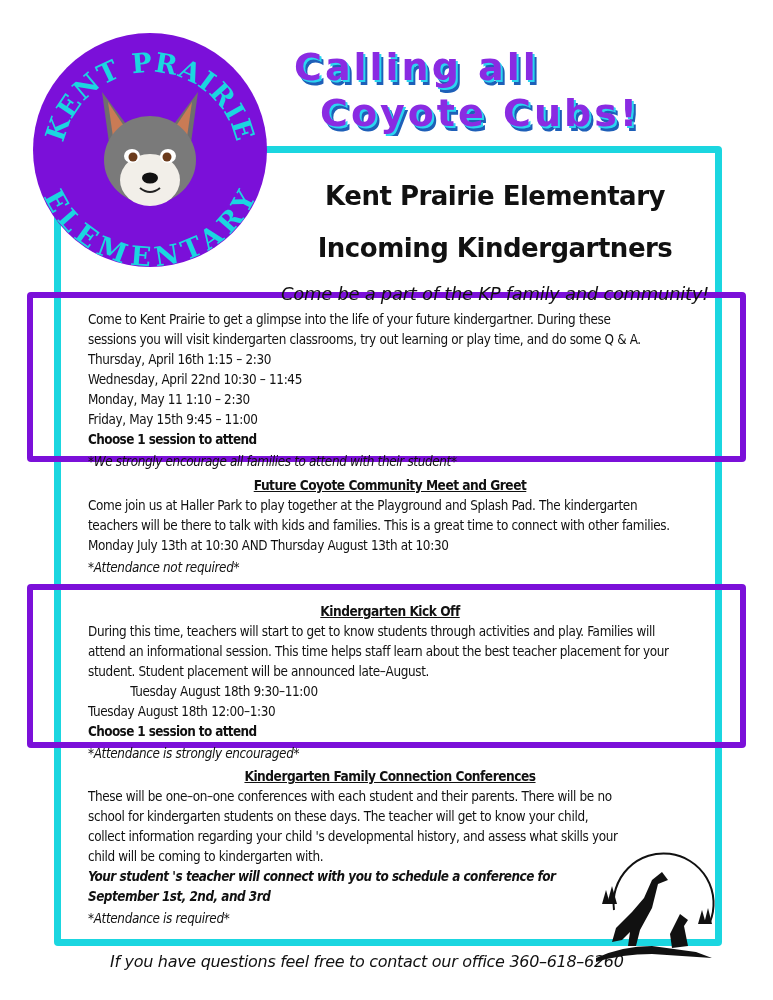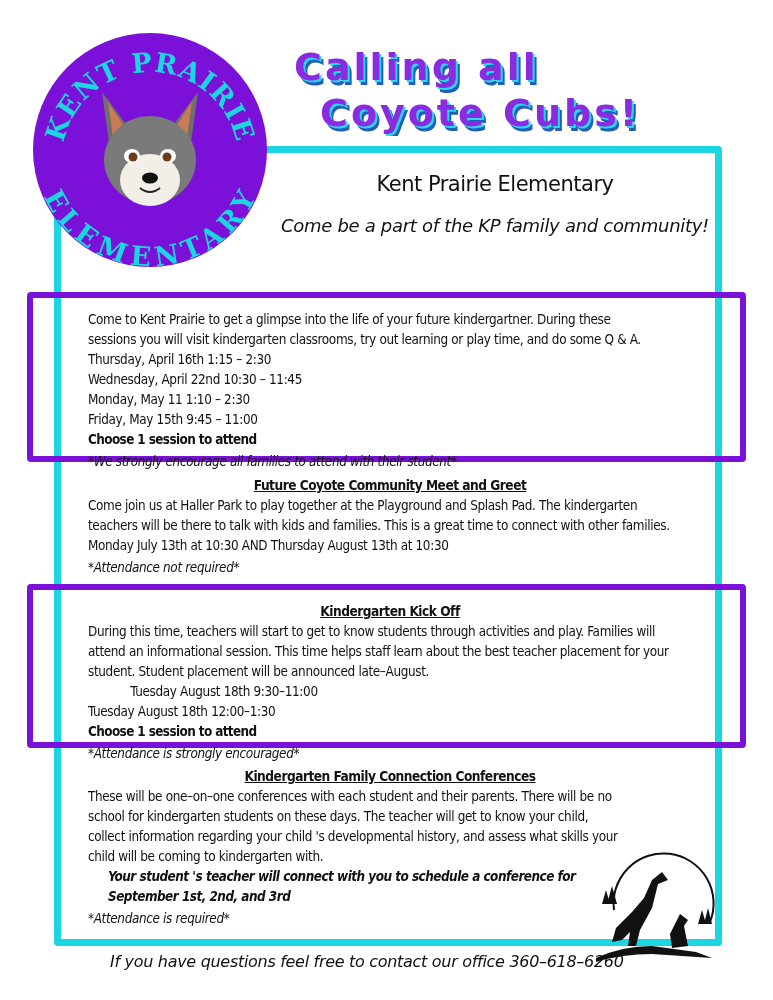--- a/index.html
+++ b/index.html
@@ -9,36 +9,36 @@
                 border:7px solid #1bd6e0; border-radius:4px; box-sizing:content-box; }
   .purple-box { position:absolute; left:27px; width:707px; border:6px solid #7b10d9;
                 border-radius:4px; box-sizing:content-box; }
   #box1 { top:292px; height:158px; }
   #box2 { top:584px; height:152px; }
 
   .logo { position:absolute; left:32px; top:32px; width:236px; height:236px; }
   .headline { position:absolute; left:284px; top:36px; width:440px; height:100px; }
 
   .title-block { position:absolute; left:270px; top:164px; width:450px; text-align:center; }
-  .school-name, .incoming { font-family:"DejaVu Sans", sans-serif; font-weight:normal;
-        font-size:21px; letter-spacing:-0.5px; line-height:40px; margin:0; }
+  .school-name, .incoming { font-family:"DejaVu Sans", sans-serif; font-weight:bold;
+        font-size:26px; letter-spacing:-0.5px; line-height:40px; margin:12px; }
   .tagline { font-style:italic; font-size:18px; line-height:28px; margin-top:8px; letter-spacing:-0.3px; }
 
   .section { position:absolute; left:88px; width:620px; font-size:13.4px; line-height:20px;
              letter-spacing:-0.35px; font-family:"DejaVu Sans Condensed","DejaVu Sans", sans-serif; }
   .sec-title { text-align:center; font-weight:bold; text-decoration:underline; font-size:13.6px;
                letter-spacing:-0.5px; margin-bottom:1px; }
   .sec-title span.pad { display:inline-block; width:16px; }
   .p { margin:0; }
   .row { display:flex;flex-direction:column; }
   .row .c1 { width:318px; }
   .row.r2 .c1 { width:272px;text-align:center; }
   .bold { font-weight:bold; letter-spacing:-0.6px; }
   .note { text-align:left; font-style:italic; margin-top:2px; }
-  .bi { font-weight:bold; font-style:italic; letter-spacing:-0.5px;margin-left:20px; }
+  .bi { font-weight:bold; font-style:italic; letter-spacing:-0.5px; }
 
   #s1 { top:310px; }
   #s2 { top:475px; }
   #s3 { top:601px; }
   #s4 { top:766px; }
 
   .contact { position:absolute; left:110px; top:952px; font-style:italic; font-size:16px;
              letter-spacing:-0.3px; }
   .howl { position:absolute; left:592px; top:850px; width:130px; height:112px; }
 </style>
@@ -84,20 +84,21 @@
     <text x="10" y="44" fill="#2bd6f0" transform="translate(2,2)">Calling all</text>
     <text x="10" y="44" fill="#8a2be2">Calling all</text>
     <text x="36" y="90" fill="#1e5fb8" transform="translate(4,5)">Coyote Cubs!</text>
     <text x="36" y="90" fill="#2bd6f0" transform="translate(2,2)">Coyote Cubs!</text>
     <text x="36" y="90" fill="#8a2be2">Coyote Cubs!</text>
   </g>
 </svg>
 
 <div class="title-block">
   <div class="school-name">Kent Prairie Elementary</div>
+  <div class="incoming">Incoming Kindergartners</div>
   <div class="tagline">Come be a part of the KP family and community!</div>
 </div>
 
 <div class="section" id="s1">
   <p class="p">Come to Kent Prairie to get a glimpse into the life of your future kindergartner. During these</p>
   <p class="p">sessions you will visit kindergarten classrooms, try out learning or play time, and do some Q &amp; A.</p>
   <div class="row">
     <span class="c1">Thursday,  April 16th 1:15 – 2:30</span>
     <span>Wednesday,  April 22nd  10:30 – 11:45</span>
   </div>

